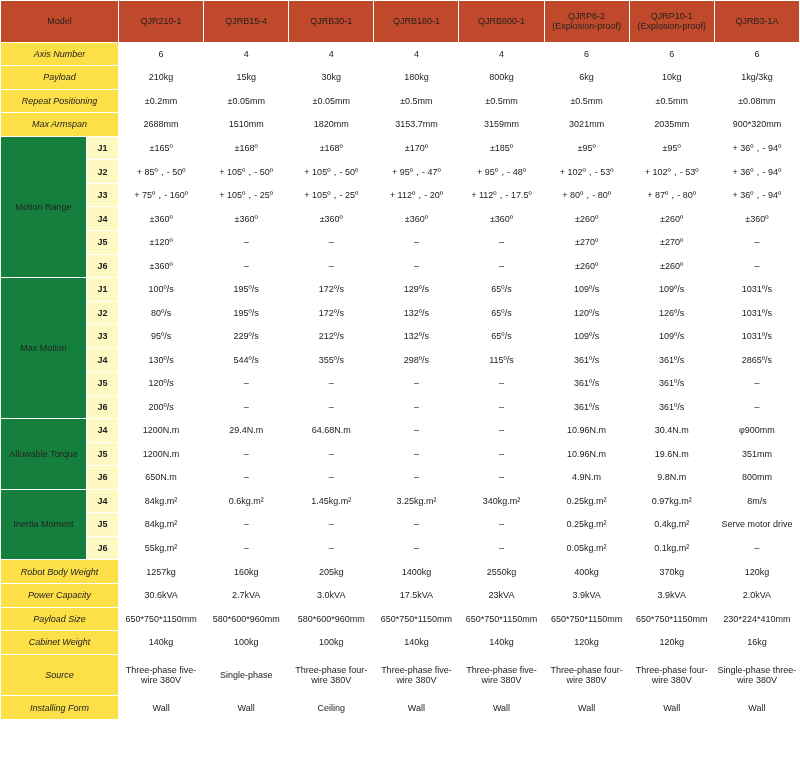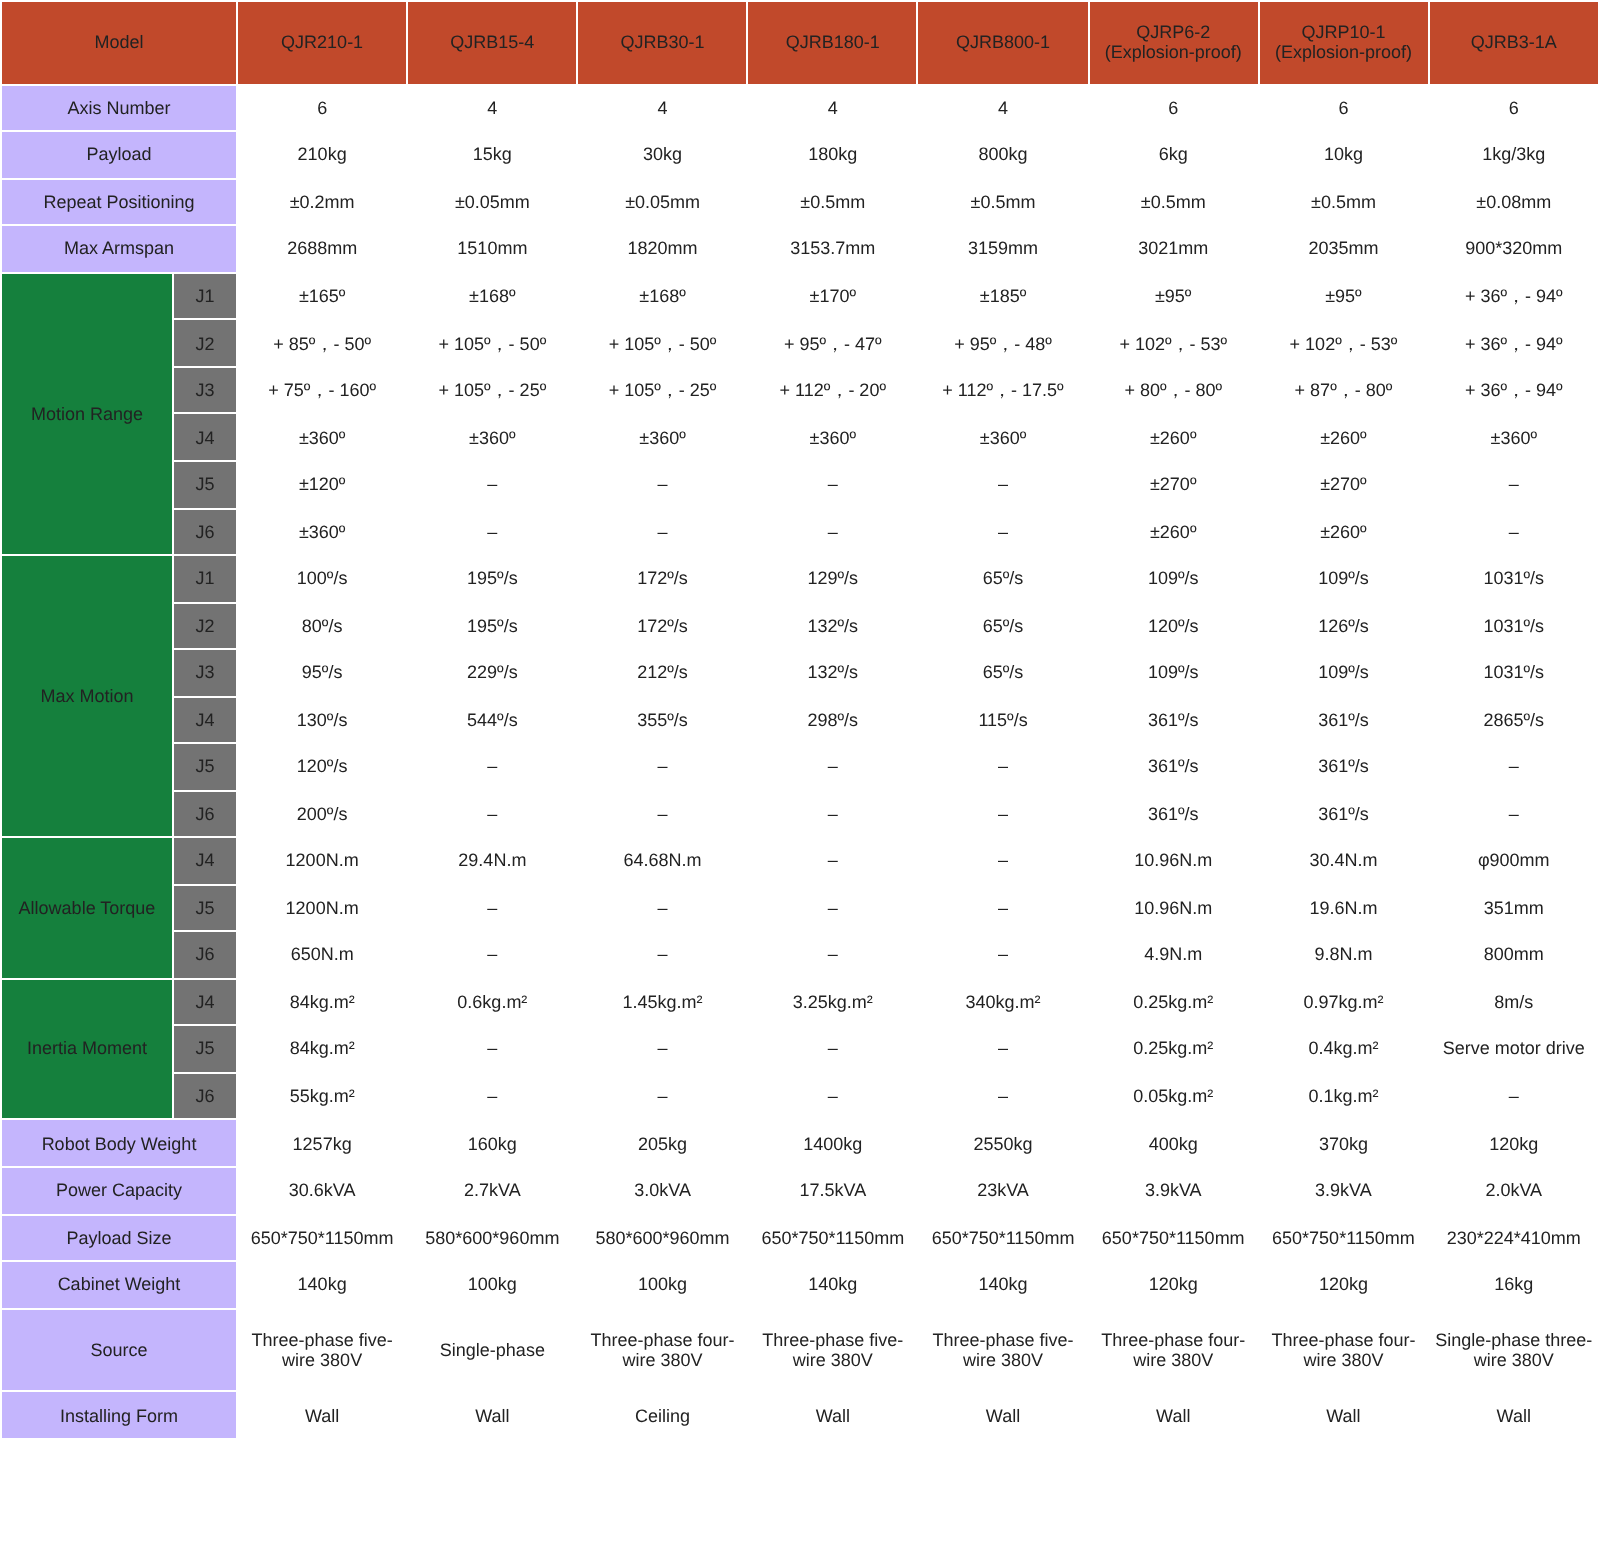--- a/index.html
+++ b/index.html
@@ -29,36 +29,37 @@
     line-height: 1.15;
     word-wrap: break-word;
   }
   .hdr {
     background: #c1492b;
     color: #ffffff;
     font-size: 10px;
     font-weight: normal;
   }
   .rowhdr {
-    background: #c4b5fd;
+    background: #fde047;
     color: #ffffff;
     font-size: 9.5px;
     font-weight: normal;
+    font-style: italic;
   }
   .grouphdr {
     background: #15803d;
     color: #ffffff;
     font-size: 10px;
     font-weight: normal;
   }
   .joint {
-    background: #737373;
+    background: #fef9c3;
     color: #ffffff;
     font-size: 9px;
-    font-weight: normal;
+    font-weight: bold;
   }
   .cell {
     background: #ffffff;
   }
   .col-label { width: 86px; }
   .col-joint { width: 32px; }
 </style>
 </head>
 <body>
 

